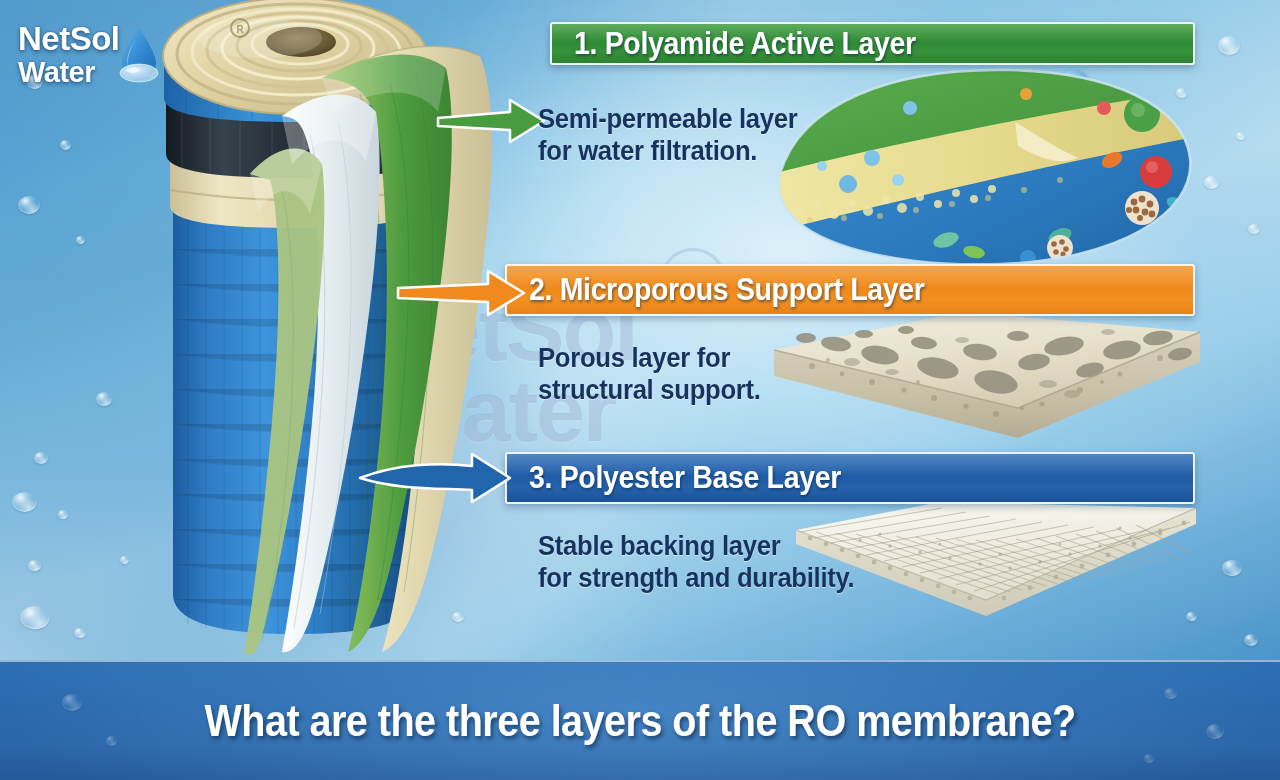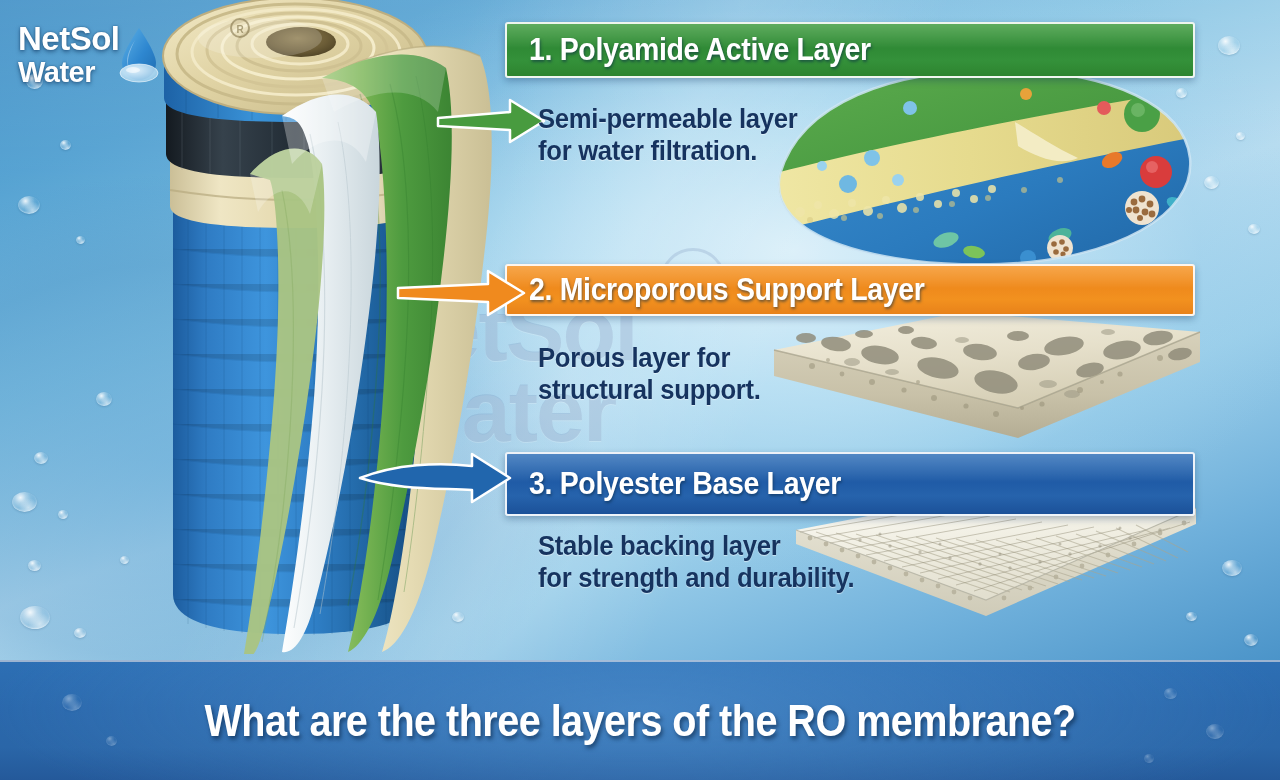--- a/index.html
+++ b/index.html
@@ -484,21 +484,21 @@
     <div class="mol" style="left:970px;  top:153px; width:36px; height:36px; font-size:21px;">C</div>
   </div>
 
   <div class="arrow" style="left:436px; top:96px; width:112px; height:50px;">
     <svg width="112" height="50" viewBox="0 0 112 50">
       <path d="M2,22 L74,16 L74,4 L108,25 L74,46 L74,34 L2,30 Z" fill="#489b3f" stroke="#ffffff" stroke-width="2.5" stroke-linejoin="round"></path>
     </svg>
   </div>
 
   <div class="panel" style="left:505px; top:22px; width:690px;">
-    <div class="banner banner-green" style="height:56px;">
+    <div class="banner banner-green" style="height:43px;margin-left:45px;">
       <div class="banner-label">1. Polyamide Active Layer</div>
     </div>
   </div>
   <div class="desc" style="position:absolute; left:538px; top:103px; z-index:24;">Semi-permeable layer
 for water filtration.</div>
 
   <div class="art" style="left:772px; top:310px; width:430px; height:150px;">
     <svg width="430" height="150" viewBox="0 0 430 150">
       <defs>
         <linearGradient id="foamTop" x1="0" y1="0" x2="0.4" y2="1">
@@ -678,21 +678,21 @@
     </svg>
   </div>
 
   <div class="arrow" style="left:356px; top:450px; width:160px; height:58px;">
     <svg width="160" height="58" viewBox="0 0 160 58">
       <path d="M4,28 C40,14 82,12 116,16 L116,4 L154,28 L116,52 L116,40 C84,38 42,40 4,28 Z" fill="#2166ad" stroke="#ffffff" stroke-width="2.5" stroke-linejoin="round"></path>
     </svg>
   </div>
 
   <div class="panel" style="left:505px; top:452px; width:690px;">
-    <div class="banner banner-blue" style="height:64px;">
+    <div class="banner banner-blue" style="height:52px;">
       <div class="banner-label">3. Polyester Base Layer</div>
     </div>
   </div>
   <div class="desc" style="position:absolute; left:538px; top:530px; z-index:24;">Stable backing layer
 for strength and durability.</div>
 
   <div class="logo">
     <div class="logo-l1">NetSol</div>
     <div class="logo-l2">Water</div>
   </div>

